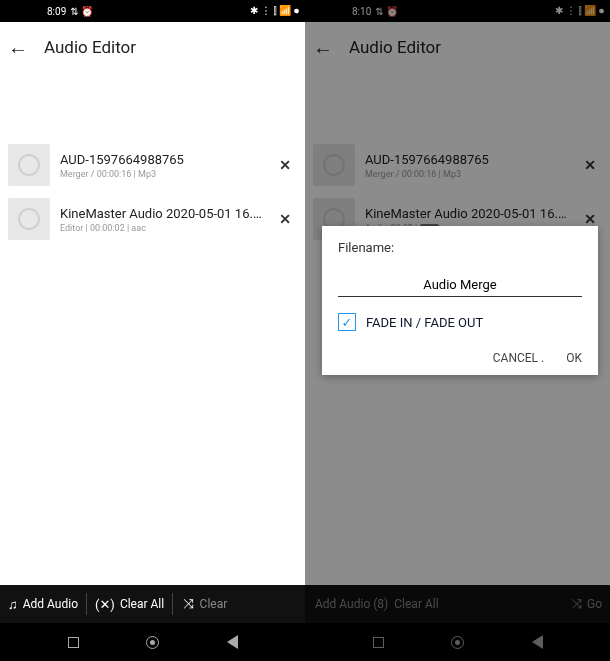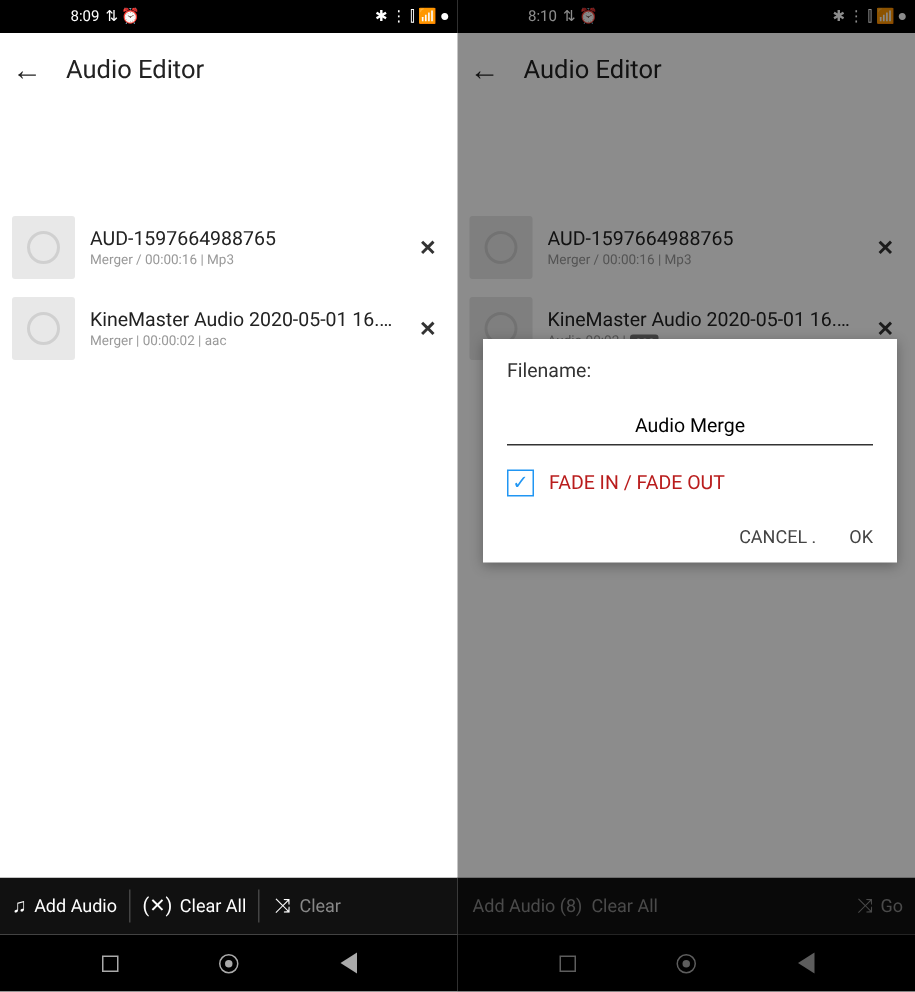--- a/index.html
+++ b/index.html
@@ -38,21 +38,21 @@
     .nav-square { width: 11px; height: 11px; border: 1.5px solid #aaa; }
     .nav-circle { width: 13px; height: 13px; border: 1.5px solid #aaa; border-radius: 50%; position:relative; }
     .nav-circle::after { content:''; position:absolute; inset:3px; background:#aaa; border-radius:50%; }
     .nav-tri { width: 0; height: 0; border-top: 7px solid transparent; border-bottom: 7px solid transparent; border-right: 11px solid #aaa; }
     
     .dialog { position: absolute; left: 17px; right: 12px; top: 226px; background: #fff; z-index: 10; padding: 14px 16px 10px; box-shadow: 0 2px 8px rgba(0,0,0,0.3); }
     .dialog-label { font-size: 13px; color: #333; margin-bottom: 18px; }
     .dialog-input { width: 100%; border: none; border-bottom: 1.5px solid #333; font-size: 13px; padding: 4px 0; margin-bottom: 16px; outline: none; text-align: center; }
     .checkbox-row { display: flex; align-items: center; gap: 10px; margin-bottom: 20px; }
     .checkbox { width: 18px; height: 18px; border: 1.5px solid #2196F3; display: flex; align-items: center; justify-content: center; color: #2196F3; font-size: 13px; }
-    .checkbox-label { font-size: 13px; color: #b91c1c; }
+    .checkbox-label { font-size: 13px; color: #0f172a; }
     .dialog-buttons { display: flex; justify-content: flex-end; gap: 22px; font-size: 12px; color: #444; }
     
     .right-bottom-text { color: #888; font-size: 12px; }
     .badge { font-size:8px; background:#777; color:#fff; padding:0 3px; border-radius:2px; margin-left:3px;}
   </style>
 </head>
 <body>
 
 <div class="phone">
   <div class="statusbar">
@@ -77,21 +77,21 @@
         <div class="audio-meta">Merger / 00:00:16 | Mp3</div>
       </div>
       <span class="audio-close">✕</span>
     </div>
     <div class="audio-item">
       <div class="audio-thumb">
           <div class="audio-thumb-inner"></div>
         </div>
       <div class="audio-info">
         <div class="audio-title">KineMaster Audio  2020-05-01 16..…</div>
-        <div class="audio-meta">Merger | 00:00:02 | aac</div>
+        <div class="audio-meta">Editor | 00:00:02 | aac</div>
       </div>
       <span class="audio-close">✕</span>
     </div>
   </div>
   <div class="bottombar">
     <div class="bb-item">
       <span class="bb-icon">♫</span>
       <span>Add Audio</span>
     </div>
     <div class="bb-sep"></div>

